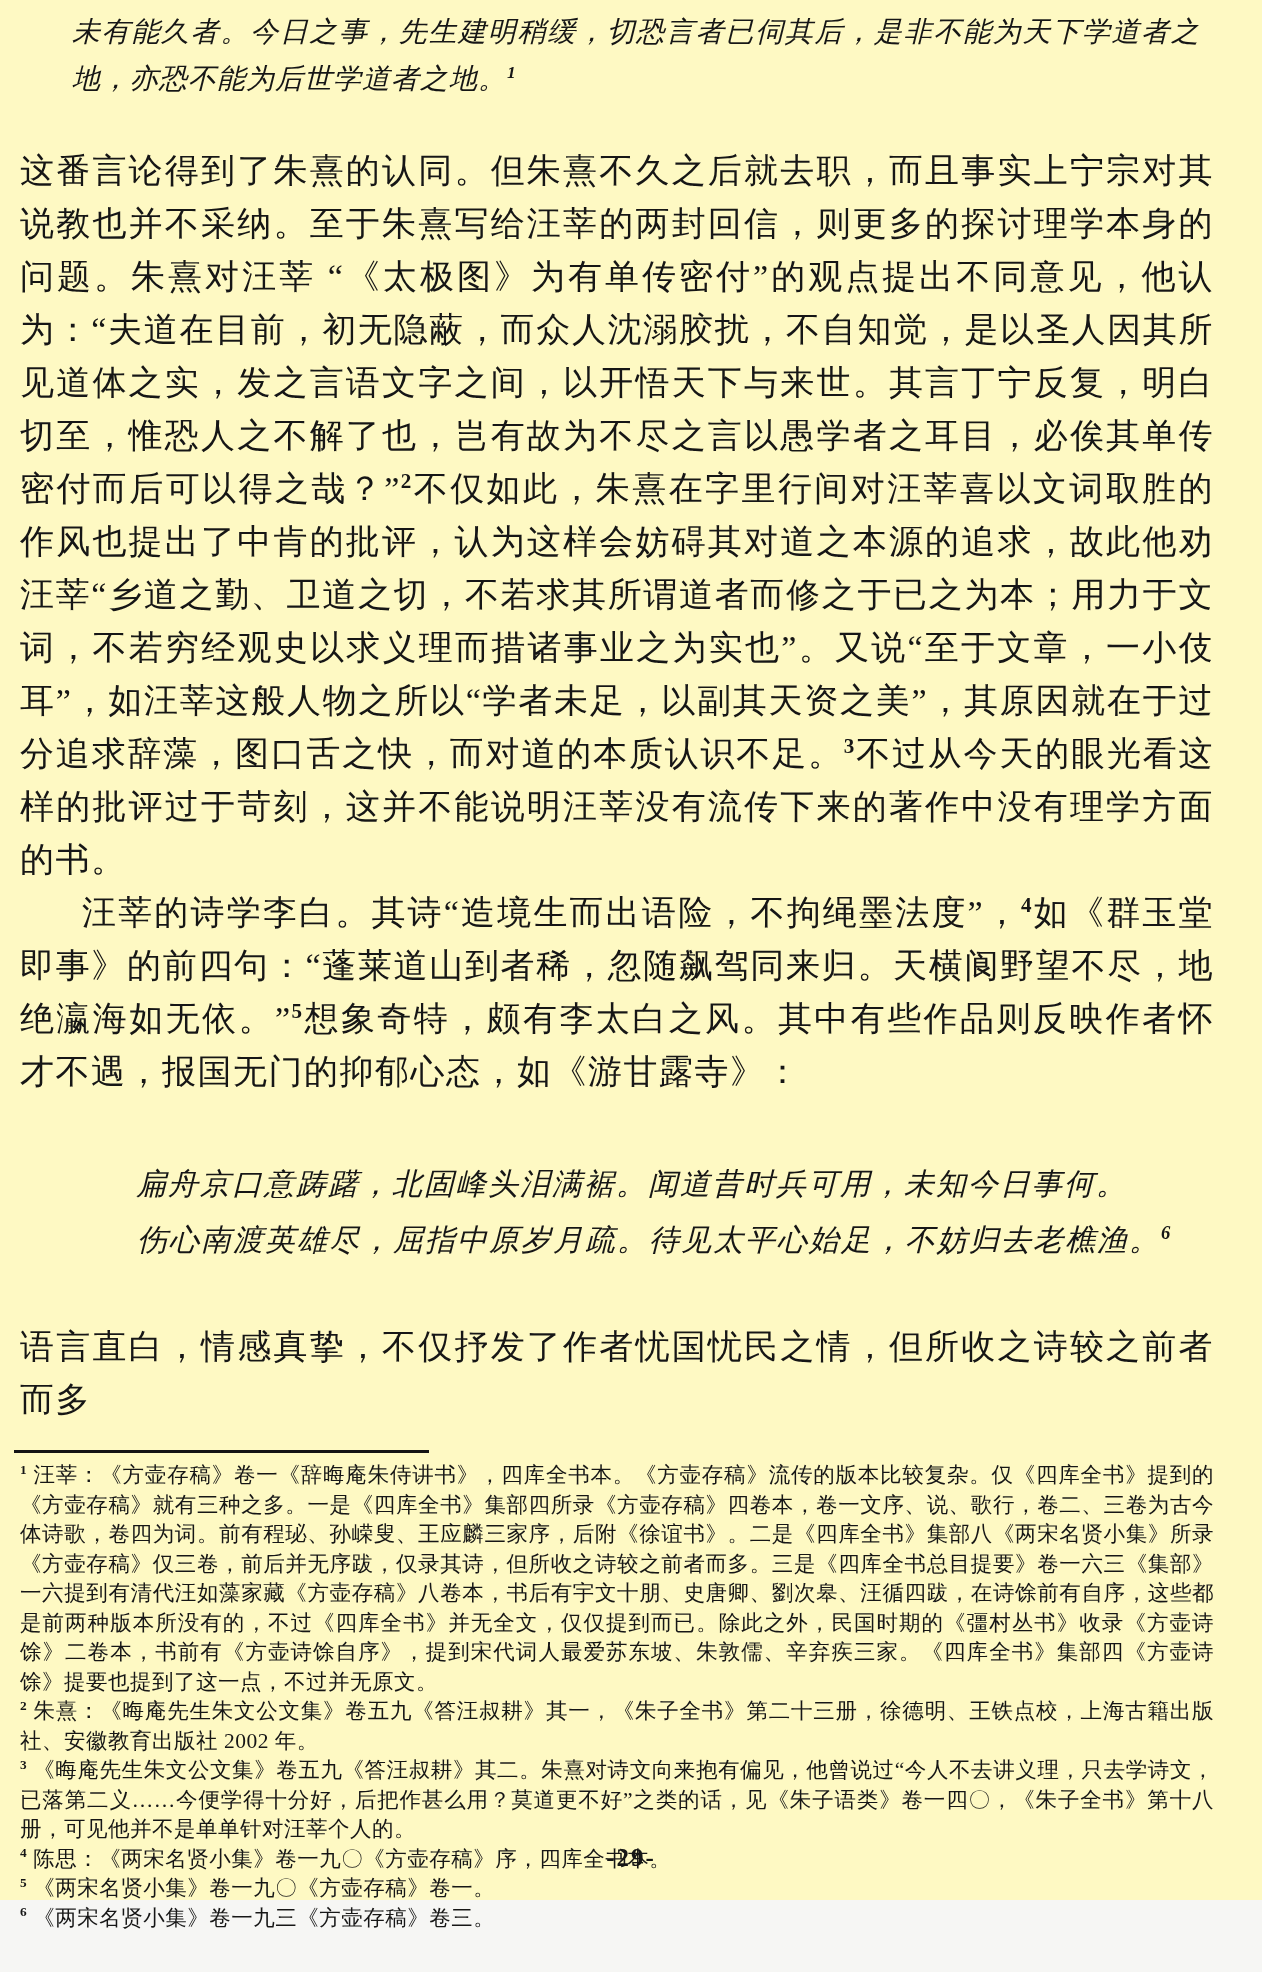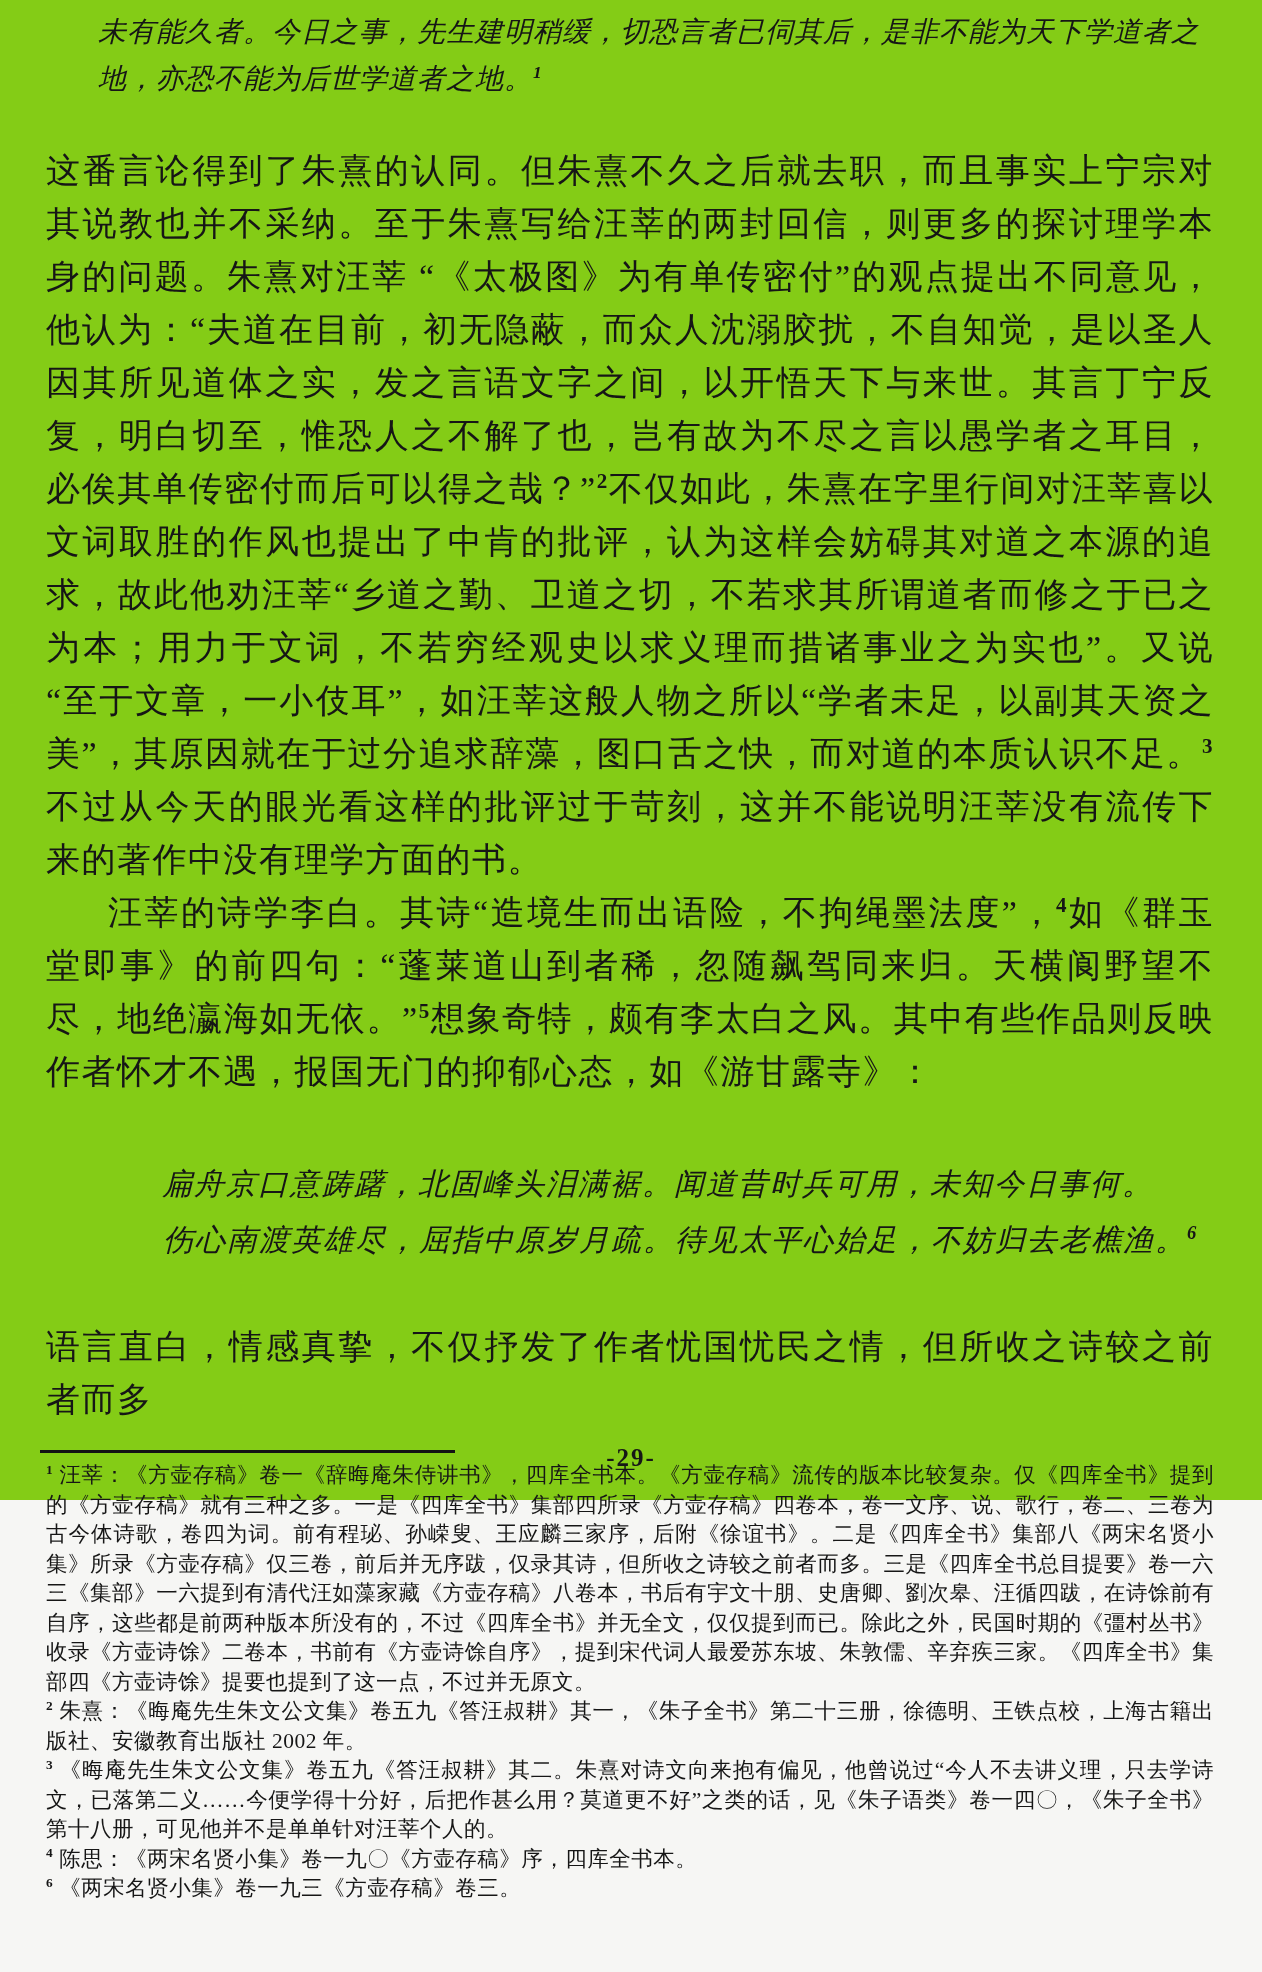--- a/index.html
+++ b/index.html
@@ -8,23 +8,23 @@
     height: 1972px;
     background: #f6f6f4;
     font-family: "Liberation Serif", "DejaVu Serif", serif;
     color: #161616;
     overflow: hidden;
   }
   .page {
     position: relative;
     box-sizing: border-box;
     width: 1262px;
-    height: 1500px;
-    background: #84cc16;
-    padding: 0 48px 0 46px;
+    height: 1900px;
+    background: #fef9c3;
+    padding: 0 48px 0 20px;
   }
   
   .quote-block {
     margin: 0 14px 0 52px;
     padding-top: 8px;
     font-size: 28px;
     line-height: 47px;
     font-style: italic;
     text-align: justify;
     letter-spacing: 1px;
@@ -110,19 +110,22 @@
     <div class="footnote">
       <sup class="fn-marker">2</sup><span>朱熹：《晦庵先生朱文公文集》卷五九《答汪叔耕》其一，《朱子全书》第二十三册，徐德明、王铁点校，上海古籍出版社、安徽教育出版社 2002 年。</span>
     </div>
     <div class="footnote">
       <sup class="fn-marker">3</sup><span>《晦庵先生朱文公文集》卷五九《答汪叔耕》其二。朱熹对诗文向来抱有偏见，他曾说过“今人不去讲义理，只去学诗文，已落第二义……今便学得十分好，后把作甚么用？莫道更不好”之类的话，见《朱子语类》卷一四〇，《朱子全书》第十八册，可见他并不是单单针对汪莘个人的。</span>
     </div>
     <div class="footnote">
       <sup class="fn-marker">4</sup><span>陈思：《两宋名贤小集》卷一九〇《方壶存稿》序，四库全书本。</span>
     </div>
     <div class="footnote">
+      <sup class="fn-marker">5</sup><span>《两宋名贤小集》卷一九〇《方壶存稿》卷一。</span>
+    </div>
+    <div class="footnote">
       <sup class="fn-marker">6</sup><span>《两宋名贤小集》卷一九三《方壶存稿》卷三。</span>
     </div>
   </div>
 
   <div class="page-number">-29-</div>
 
 </div>
 
 </body></html>

